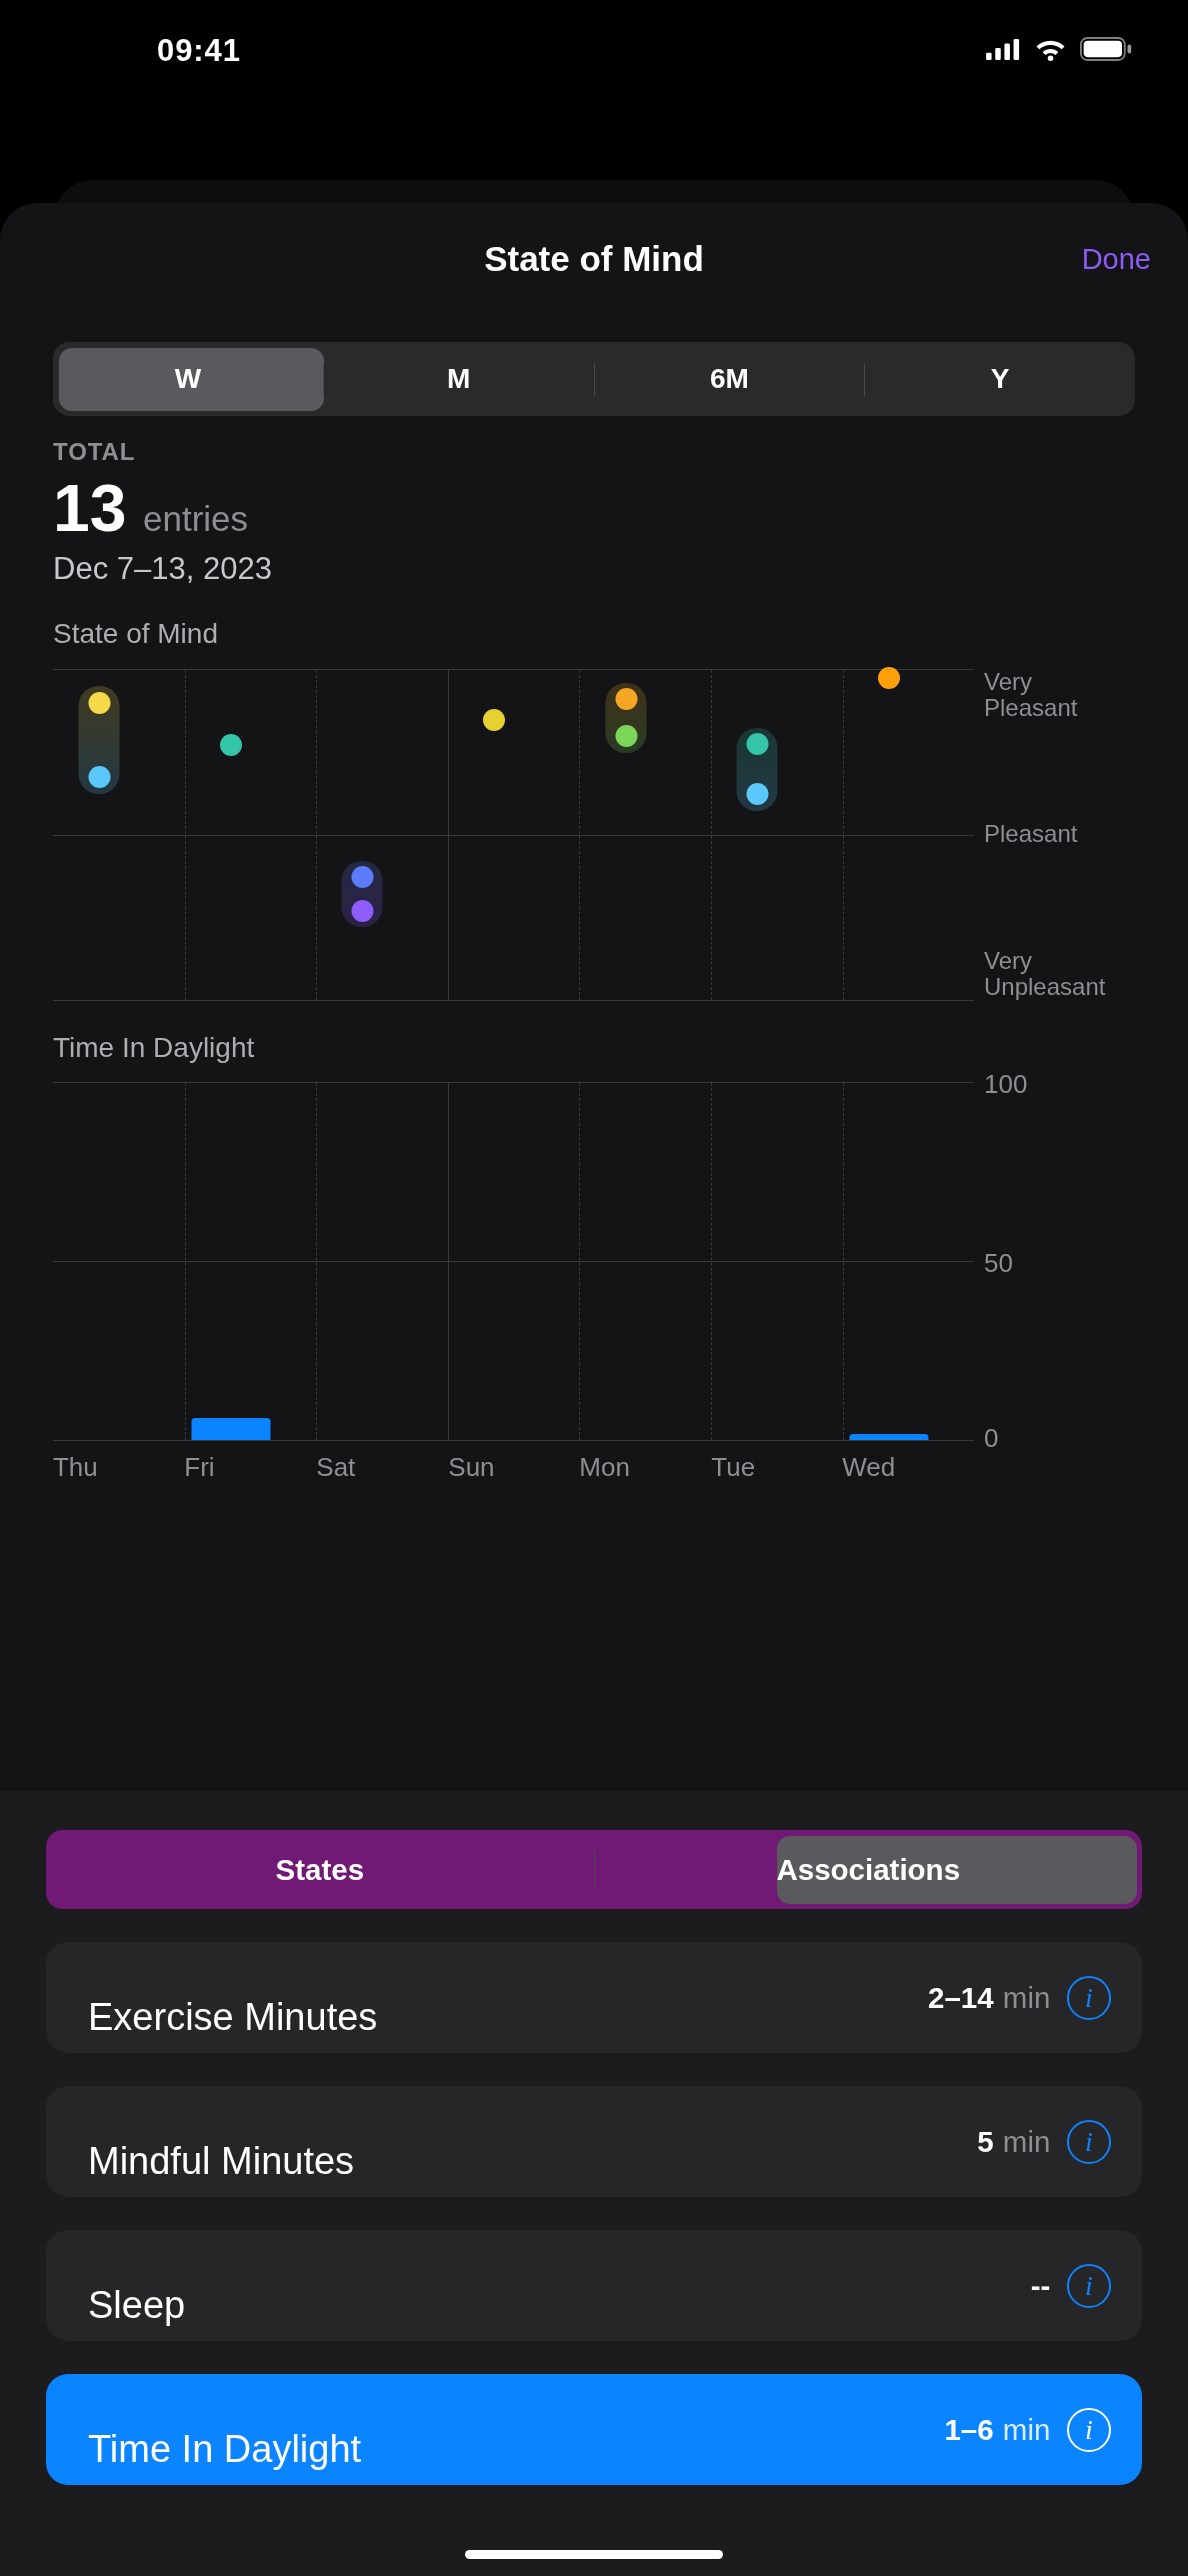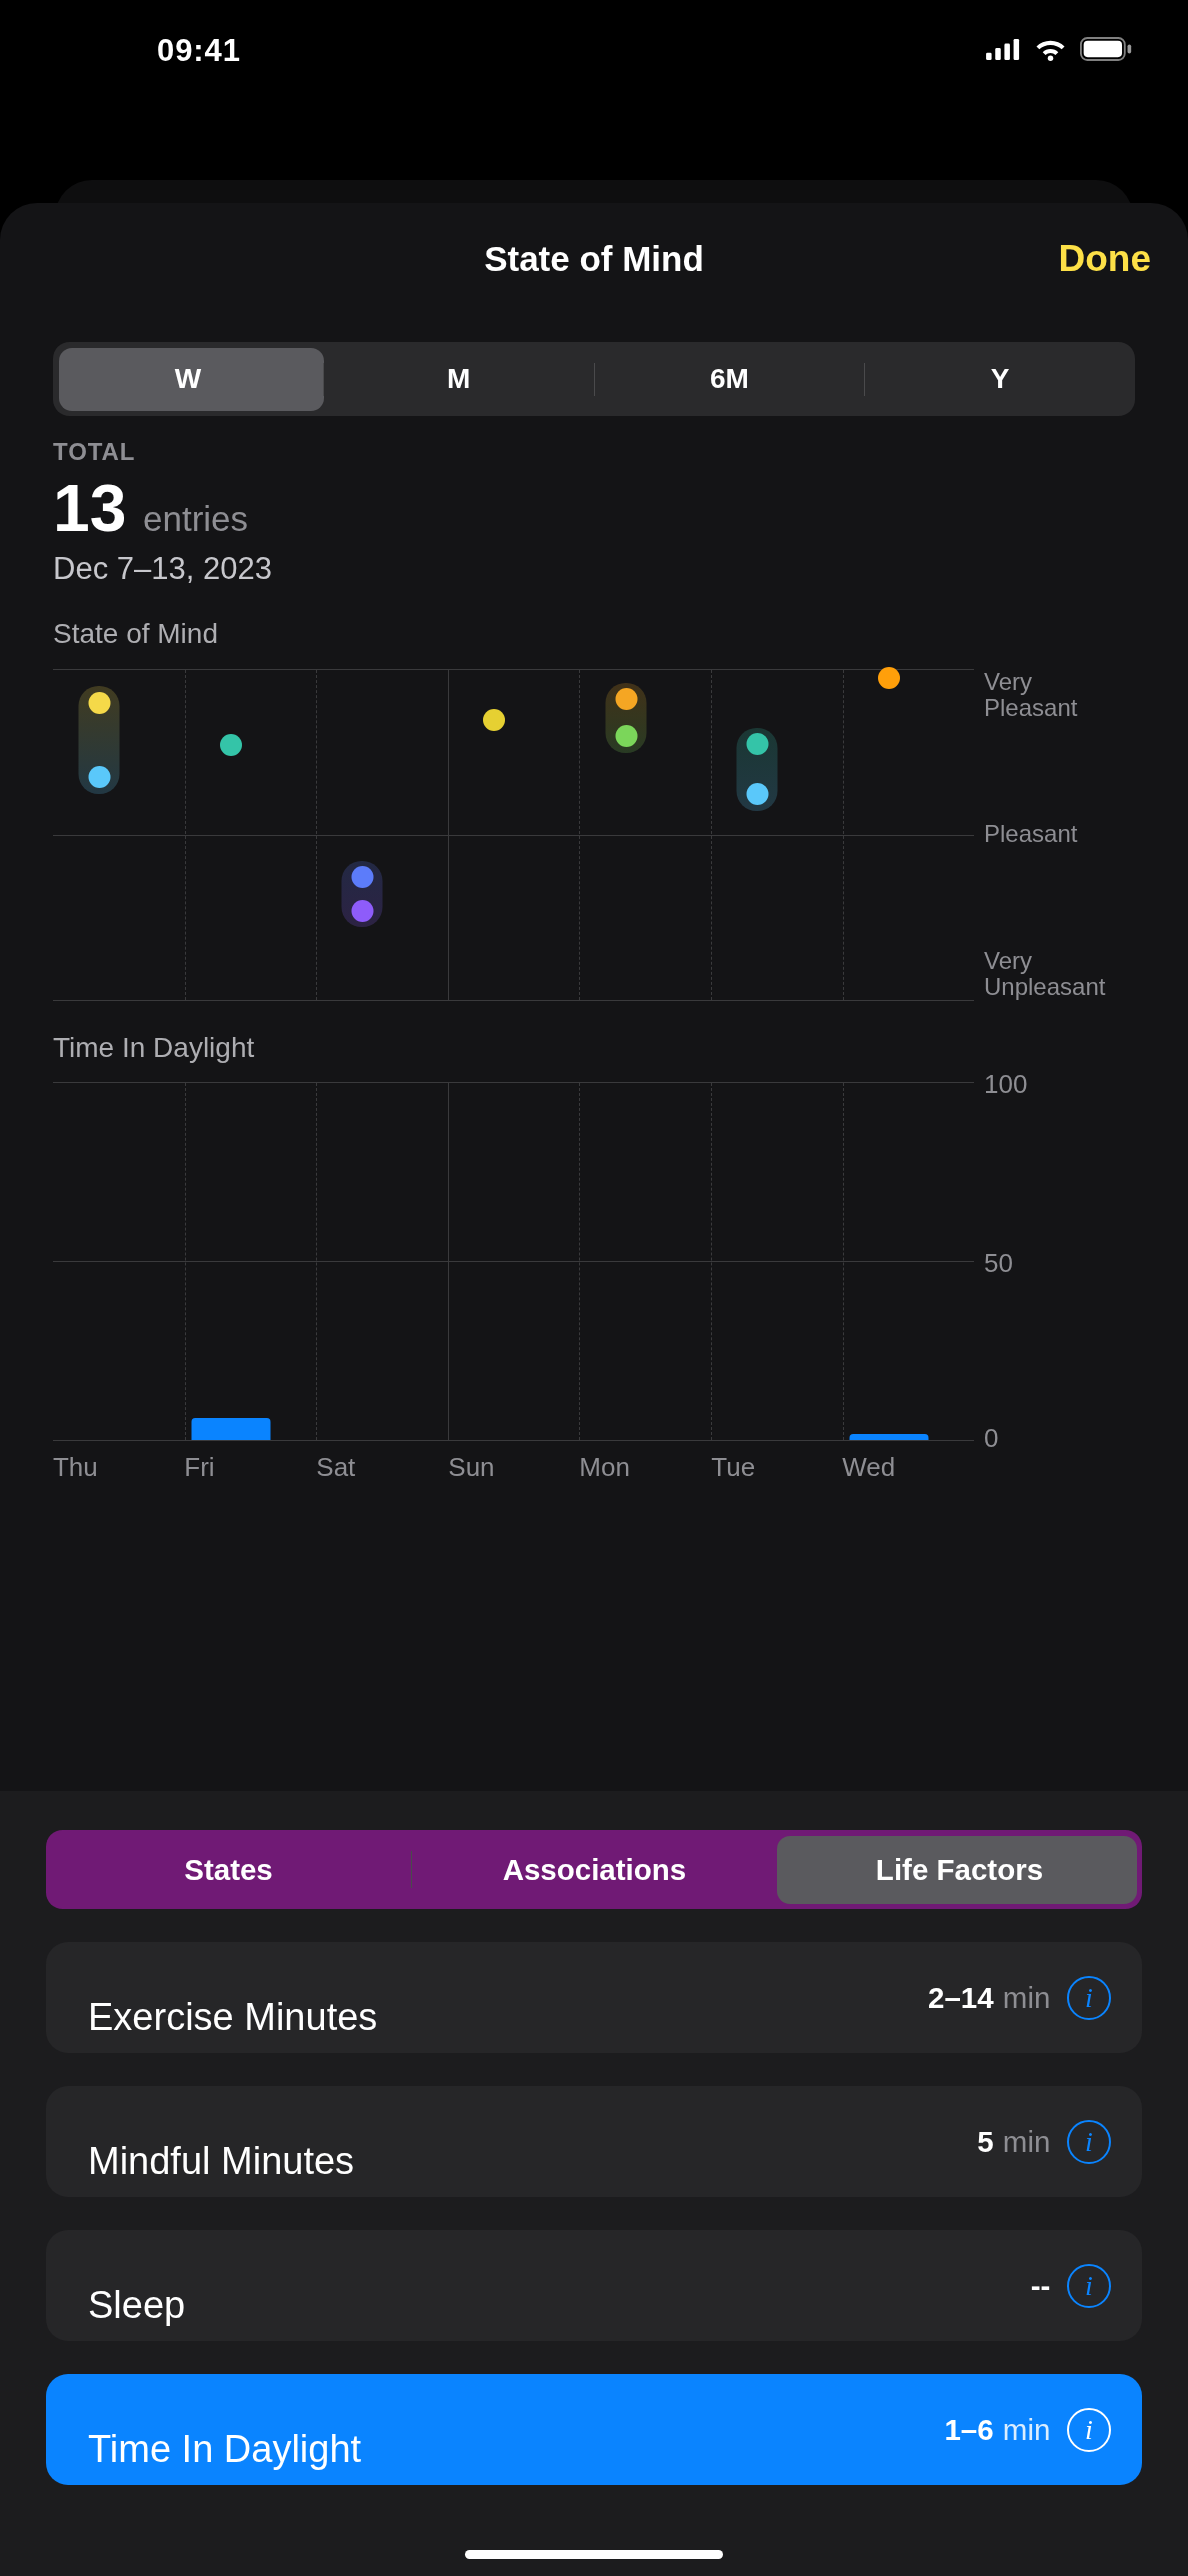--- a/index.html
+++ b/index.html
@@ -49,23 +49,23 @@
     display: flex;
     align-items: center;
     justify-content: center;
   }
   .sheet-title { font-size: 35px; font-weight: 600; }
   .done-btn {
     position: absolute;
     right: 37px;
     top: 50%;
     transform: translateY(-50%);
-    font-size: 37px;
-    font-weight: 700;
-    color: #fde047;
+    font-size: 29px;
+    font-weight: 400;
+    color: #8b5cf6;
   }
 
   
   .range-seg {
     margin: 28px 53px 0 53px;
     height: 74px;
     background: #2a2a2c;
     border-radius: 16.6px;
     display: flex;
     align-items: center;
@@ -397,21 +397,20 @@
         </div>
     </div>
   </div>
 
   <div class="bottom-panel">
     <div class="tab-seg">
       <div class="tab-highlight"></div>
       <div class="tab-item">States</div>
       <div class="tab-div"></div>
       <div class="tab-item">Associations</div>
-      <div class="tab-item">Life Factors</div>
     </div>
 
     <div id="factors-list">
         <div class="factor-row">
           <div class="factor-label">Exercise Minutes</div>
           <div class="factor-right">
             <span class="factor-val">2–14</span>
             <span class="factor-unit"> min</span>
             <div class="info-circle">i</div>
           </div>

